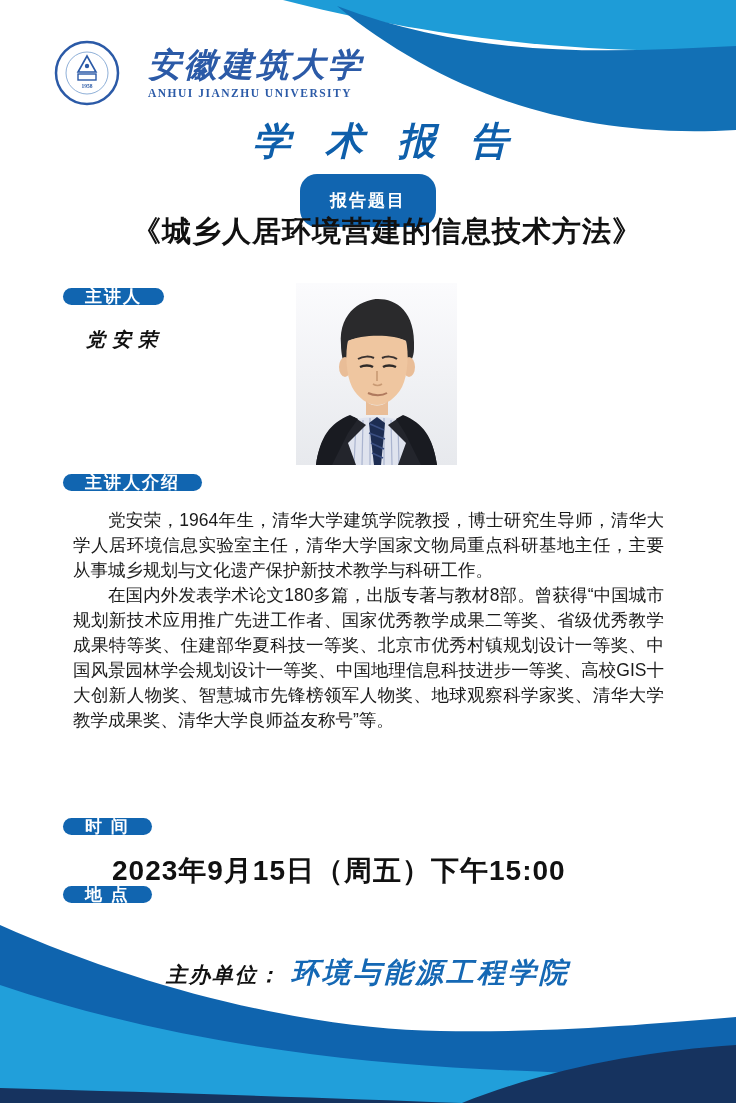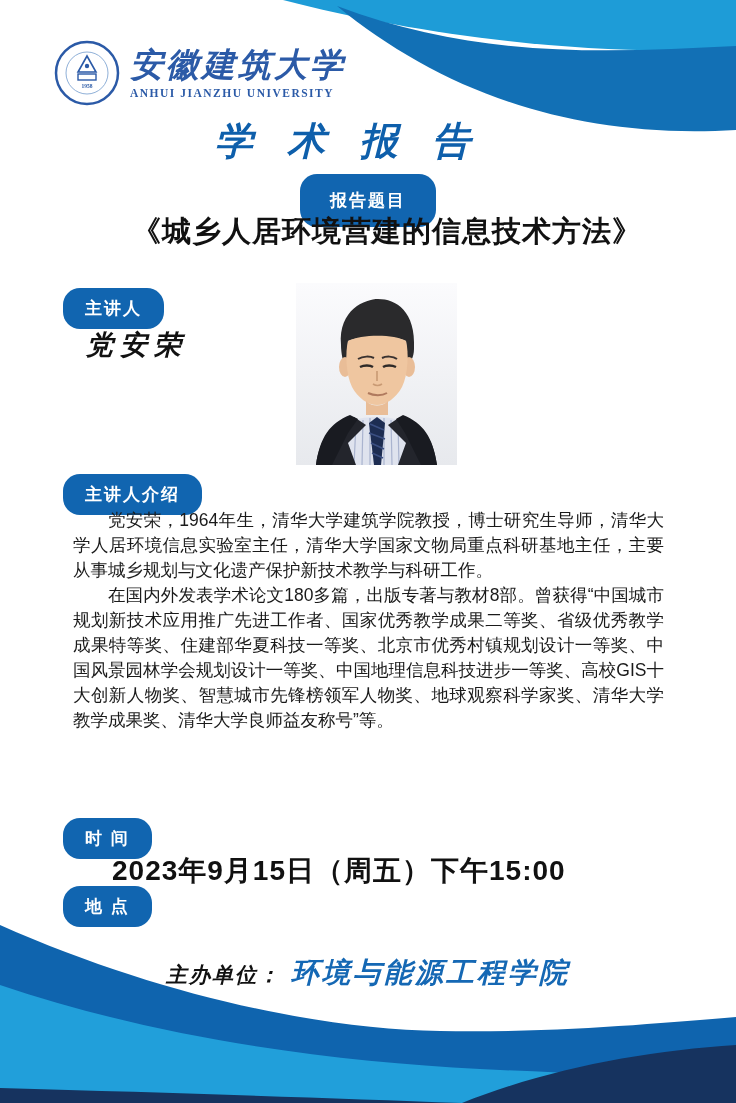--- a/index.html
+++ b/index.html
@@ -4,33 +4,33 @@
 <style>
   html,body{margin:0;padding:0;}
   body{font-family:"Liberation Sans","DejaVu Sans",sans-serif;background:#888;}
   .page{position:relative;width:736px;height:1103px;margin:0 auto;background:#ffffff;overflow:hidden;}
   .deco{position:absolute;z-index:0;pointer-events:none;}
   .deco.top{top:0;left:0;}
   .deco.bottom{bottom:0;left:0;}
   .content{position:absolute;z-index:1;}
 
   
-  .logo-row{left:54px;top:40px;display:flex;align-items:center;gap:10px;}
+  .logo-row{left:54px;top:40px;display:flex;align-items:center;gap:28px;}
   .logo-text{display:flex;flex-direction:column;}
   .uni-cn{font-size:33px;font-weight:bold;font-style:italic;color:#2b5aa7;letter-spacing:3px;line-height:1.1;}
   .uni-en{font-family:"Liberation Serif","DejaVu Serif",serif;font-size:11.5px;font-weight:bold;color:#2b5aa7;letter-spacing:1.5px;margin-top:3px;}
 
-  .lecture-title{top:116px;left:0;width:697px;text-align:center;font-size:38px;font-weight:bold;font-style:italic;color:#0e5fab;letter-spacing:12px;}
+  .lecture-title{top:116px;left:0;width:697px;text-align:center;font-size:38px;font-weight:bold;font-style:italic;color:#0e5fab;letter-spacing:12px;padding-left:38px;}
 
-  .badge{display:inline-block;background:#1165b0;color:#ffffff;font-weight:bold;font-size:17px;line-height:1;padding:12px 22px;border-radius:17px;letter-spacing:2px;}
+  .badge{display:inline-block;background:#1165b0;color:#ffffff;font-weight:bold;font-size:17px;line-height:1;padding:0 22px;border-radius:17px;letter-spacing:2px;}
   .topic-badge{top:174px;left:50%;transform:translateX(-50%);padding:18px 30px;}
   .report-title{top:212px;left:0;width:736px;text-align:center;font-size:29px;font-weight:bold;color:#111111;letter-spacing:1px;padding-left:19px;}
 
   .speaker-badge{left:63px;top:288px;}
-  .speaker-name{left:86px;top:327px;font-size:27px;font-weight:bold;font-style:italic;color:#111111;letter-spacing:7px;}
+  .speaker-name{left:86px;top:327px;font-size:19px;font-weight:bold;font-style:italic;color:#111111;letter-spacing:7px;}
   .photo{left:296px;top:283px;width:161px;height:182px;}
 
   .intro-badge{left:63px;top:474px;}
   .intro-text{left:73px;top:508px;width:591px;font-size:17.5px;line-height:25px;color:#1a1a1a;text-align:justify;}
   .intro-text p{margin:0;text-indent:2em;}
 
   .time-badge{left:63px;top:818px;}
   .time-text{left:112px;top:852px;font-size:28px;font-weight:bold;color:#111111;letter-spacing:1px;}
   .venue-badge{left:63px;top:886px;}
   .venue-text{left:115px;top:921px;font-size:18.5px;font-weight:bold;color:#111111;letter-spacing:1px;}

